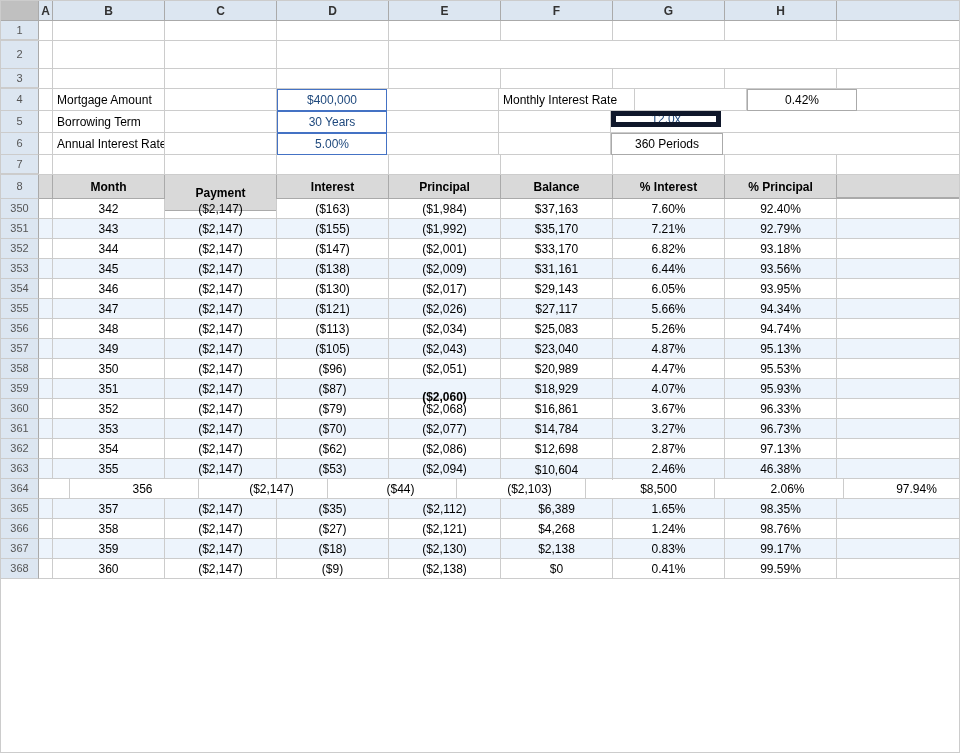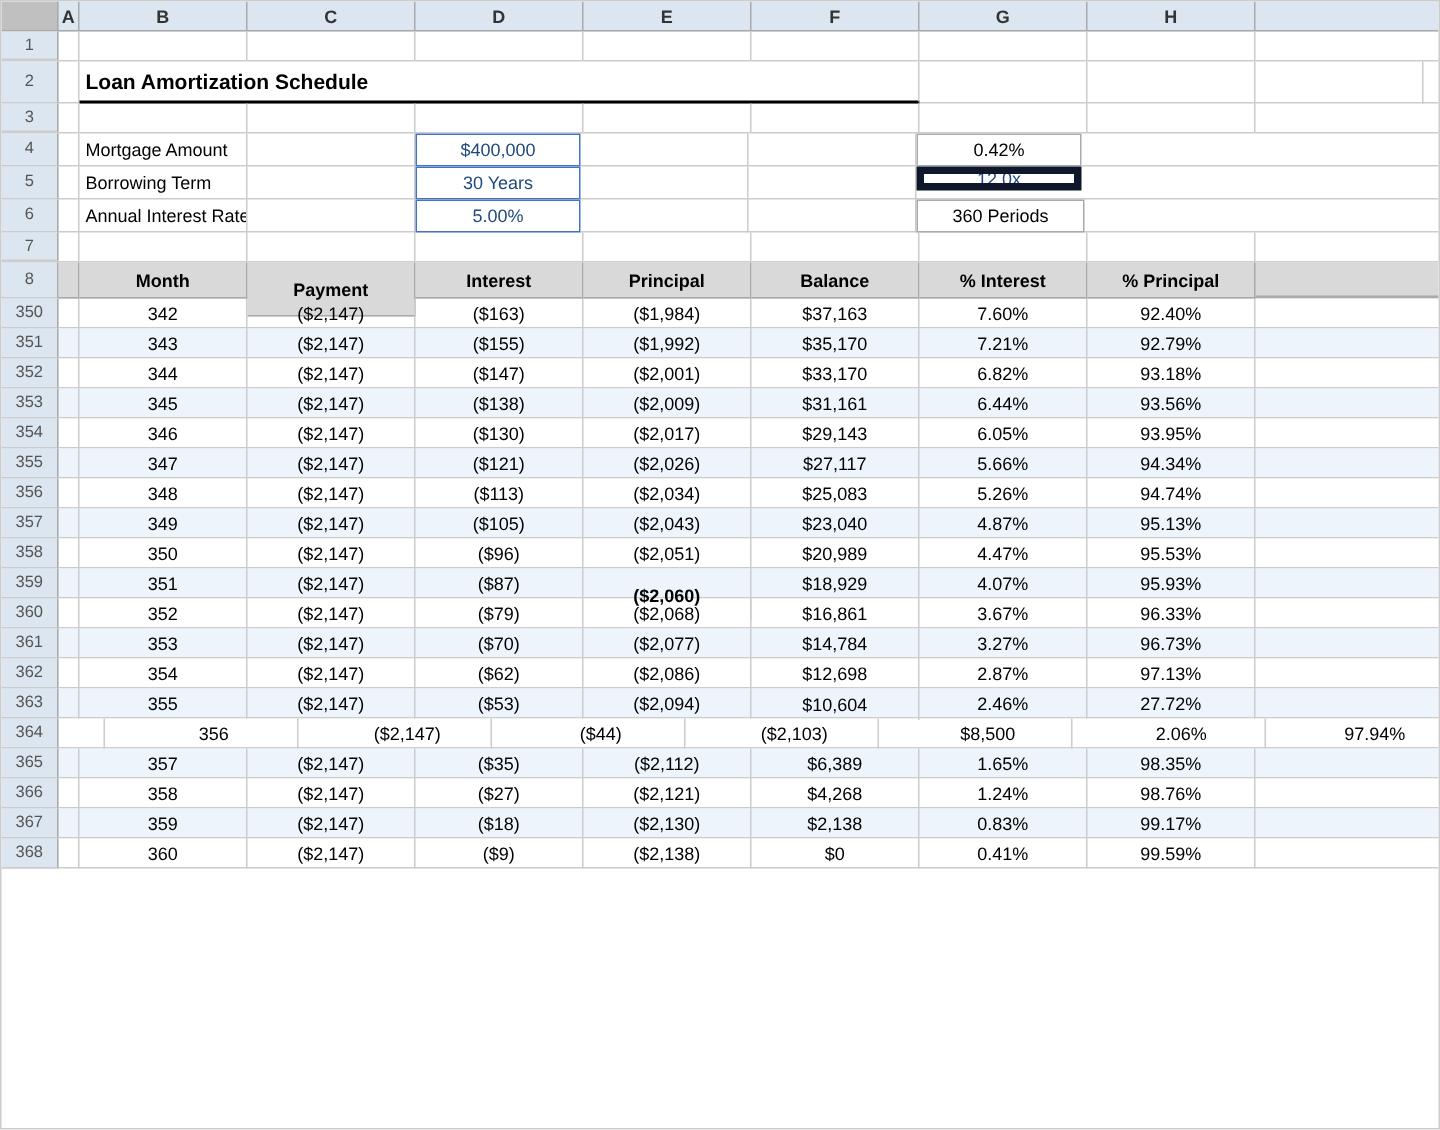--- a/index.html
+++ b/index.html
@@ -138,21 +138,20 @@
     <div class="cell w-d"></div>
     <div class="cell w-e"></div>
     <div class="cell w-f"></div>
     <div class="cell w-g"></div>
     <div class="cell w-h"></div>
   </div>
 
   <div class="grid-row" style="height:28px;">
     <div class="row-num w-row" style="height:28px;">2</div>
     <div class="cell w-a" style="height:28px;"></div>
-    <div class="cell title-cell" style="width:560px;height:28px;font-size:14px;font-weight:bold;border-bottom:2px solid #000;">Loan Amortization Schedule</div>
     <div class="cell w-f" style="height:28px;"></div>
     <div class="cell w-g" style="height:28px;"></div>
     <div class="cell w-h" style="height:28px;"></div>
   </div>
 
   <div class="grid-row">
     <div class="row-num w-row">3</div>
     <div class="cell w-a"></div>
     <div class="cell w-b"></div>
     <div class="cell w-c"></div>
@@ -163,20 +162,21 @@
     <div class="cell w-h"></div>
   </div>
 
   <div class="grid-row" style="height:22px;">
     <div class="row-num w-row" style="height:22px;">4</div>
     <div class="cell w-a" style="height:22px;"></div>
     <div class="cell w-b" style="height:22px;">Mortgage Amount</div>
     <div class="cell w-c" style="height:22px;"></div>
     <div class="cell w-d cell-center info-box" style="height:22px;font-size:12px;color:#1f497d;border:1px solid #4472c4;justify-content:center;">$400,000</div>
     <div class="cell w-e" style="height:22px;"></div>
+    <div class="cell" style="height:22px;width:136px;">Monthly Interest Rate</div>
     <div class="cell w-g" style="height:22px;"></div>
     <div class="cell w-h cell-center info-box" style="height:22px;font-size:12px;color:#000;border:1px solid #aaa;justify-content:center;">0.42%</div>
   </div>
 
   <div class="grid-row" style="height:22px;">
     <div class="row-num w-row" style="height:22px;">5</div>
     <div class="cell w-a" style="height:22px;"></div>
     <div class="cell w-b" style="height:22px;">Borrowing Term</div>
     <div class="cell w-c" style="height:22px;"></div>
     <div class="cell w-d cell-center info-box" style="height:22px;font-size:12px;color:#1f497d;border:1px solid #4472c4;justify-content:center;">30 Years</div>
@@ -366,21 +366,21 @@
   </div>
       <div class="grid-row data-row" style="height: 20px; background: rgb(237, 244, 252);">
     <div class="row-num w-row" style="height:20px;">363</div>
     <div class="cell w-a" style="height:20px;"></div>
     <div class="cell w-b cell-center" style="height:20px;">355</div>
     <div class="cell w-c cell-center" style="height:20px;">($2,147)</div>
     <div class="cell w-d cell-center" style="height:20px;">($53)</div>
     <div class="cell w-e cell-center" style="height:20px;">($2,094)</div>
     <div class="cell w-f cell-center" style="height:21px;">$10,604</div>
     <div class="cell w-g cell-center" style="height:20px;">2.46%</div>
-    <div class="cell w-h cell-center" style="height:20px;">27.72%</div>
+    <div class="cell w-h cell-center" style="height:20px;">46.38%</div>
   </div>
       <div class="grid-row data-row" style="height: 20px; background: rgb(255, 255, 255); gap: 17px;">
     <div class="row-num w-row" style="height:20px;">364</div>
     <div class="cell w-a" style="height:20px;"></div>
     <div class="cell w-b cell-center" style="height:20px;">356</div>
     <div class="cell w-c cell-center" style="height:20px;">($2,147)</div>
     <div class="cell w-d cell-center" style="height:20px;">($44)</div>
     <div class="cell w-e cell-center" style="height:20px;">($2,103)</div>
     <div class="cell w-f cell-center" style="height:20px;text-align:right;">$8,500</div>
     <div class="cell w-g cell-center" style="height:20px;">2.06%</div>

